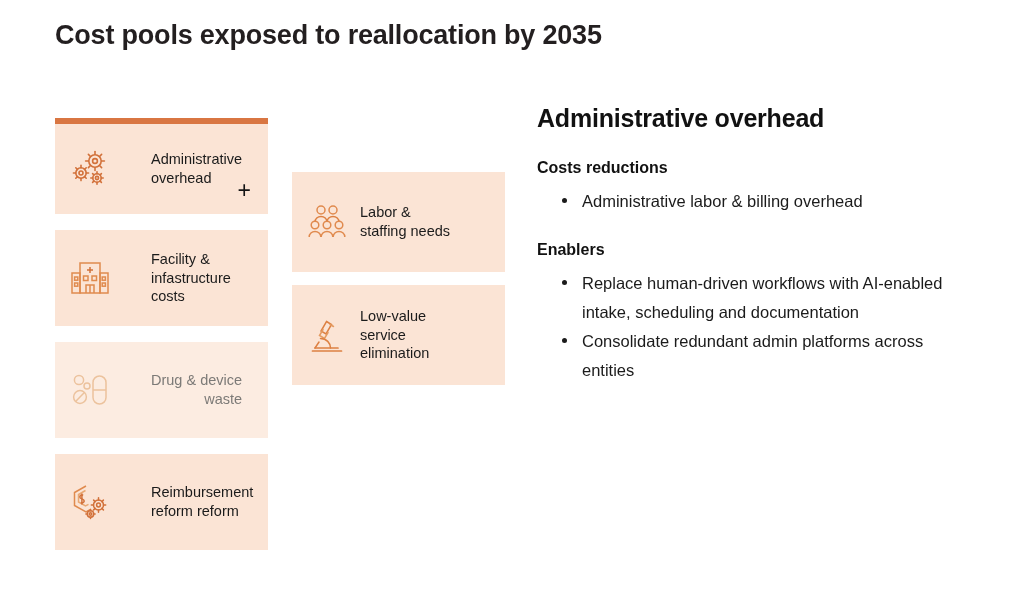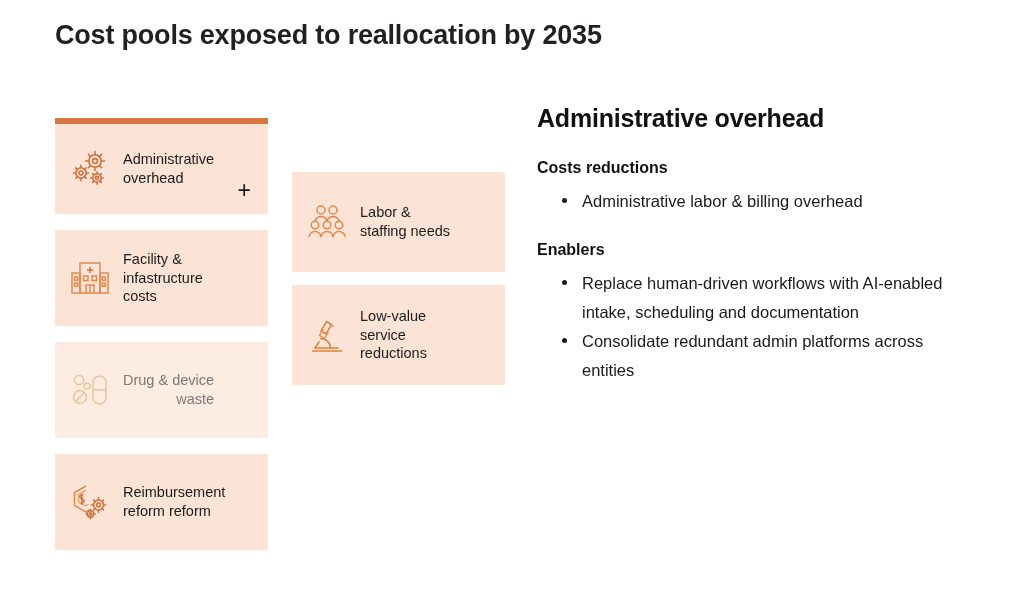--- a/index.html
+++ b/index.html
@@ -38,21 +38,21 @@
 
   .pool-card {
     position: relative;
     box-sizing: border-box;
     background: #fbe4d5;
     display: flex;
     align-items: center;
     padding: 0 14px 0 12px;
     overflow: hidden;
   }
-  .col-left .pool-card { height: 96px; margin-bottom: 16px; }
+  .col-left .pool-card { height: 96px; margin-bottom: 16px; gap: 28px; }
   .col-mid  .pool-card { height: 100px; margin-bottom: 13px; }
 
   .pool-card.active { padding-top: 6px; }
   .pool-card.active .accent-bar {
     position: absolute;
     left: 0; top: 0;
     width: 100%;
     height: 6px;
     background: #d97642;
   }
@@ -289,21 +289,21 @@
         <path d="M17 15.5l-3.5 6 5 3 3.5-6" stroke="#e49a60"></path>
         <path d="M14.5 24.5c6 0 10 4.5 10 9.5"></path>
         <path d="M9 34h23" stroke-width="1.7"></path>
         <path d="M6.5 37h29" stroke-width="1.7"></path>
         <path d="M13 28l-4 6"></path>
         <path d="M24 10.5l3.5 2" stroke="#e49a60"></path>
       </svg>
     </div>
     <div class="card-label">Low-value
 service
-reductions</div>
+elimination</div>
   </div>
 </div>
 
 <div class="detail">
   <h2 class="detail-title">Administrative overhead</h2>
 
   <h3 class="detail-subtitle">Costs reductions</h3>
   <ul class="bullets">
     <li>Administrative labor &amp; billing overhead</li>
   </ul>

